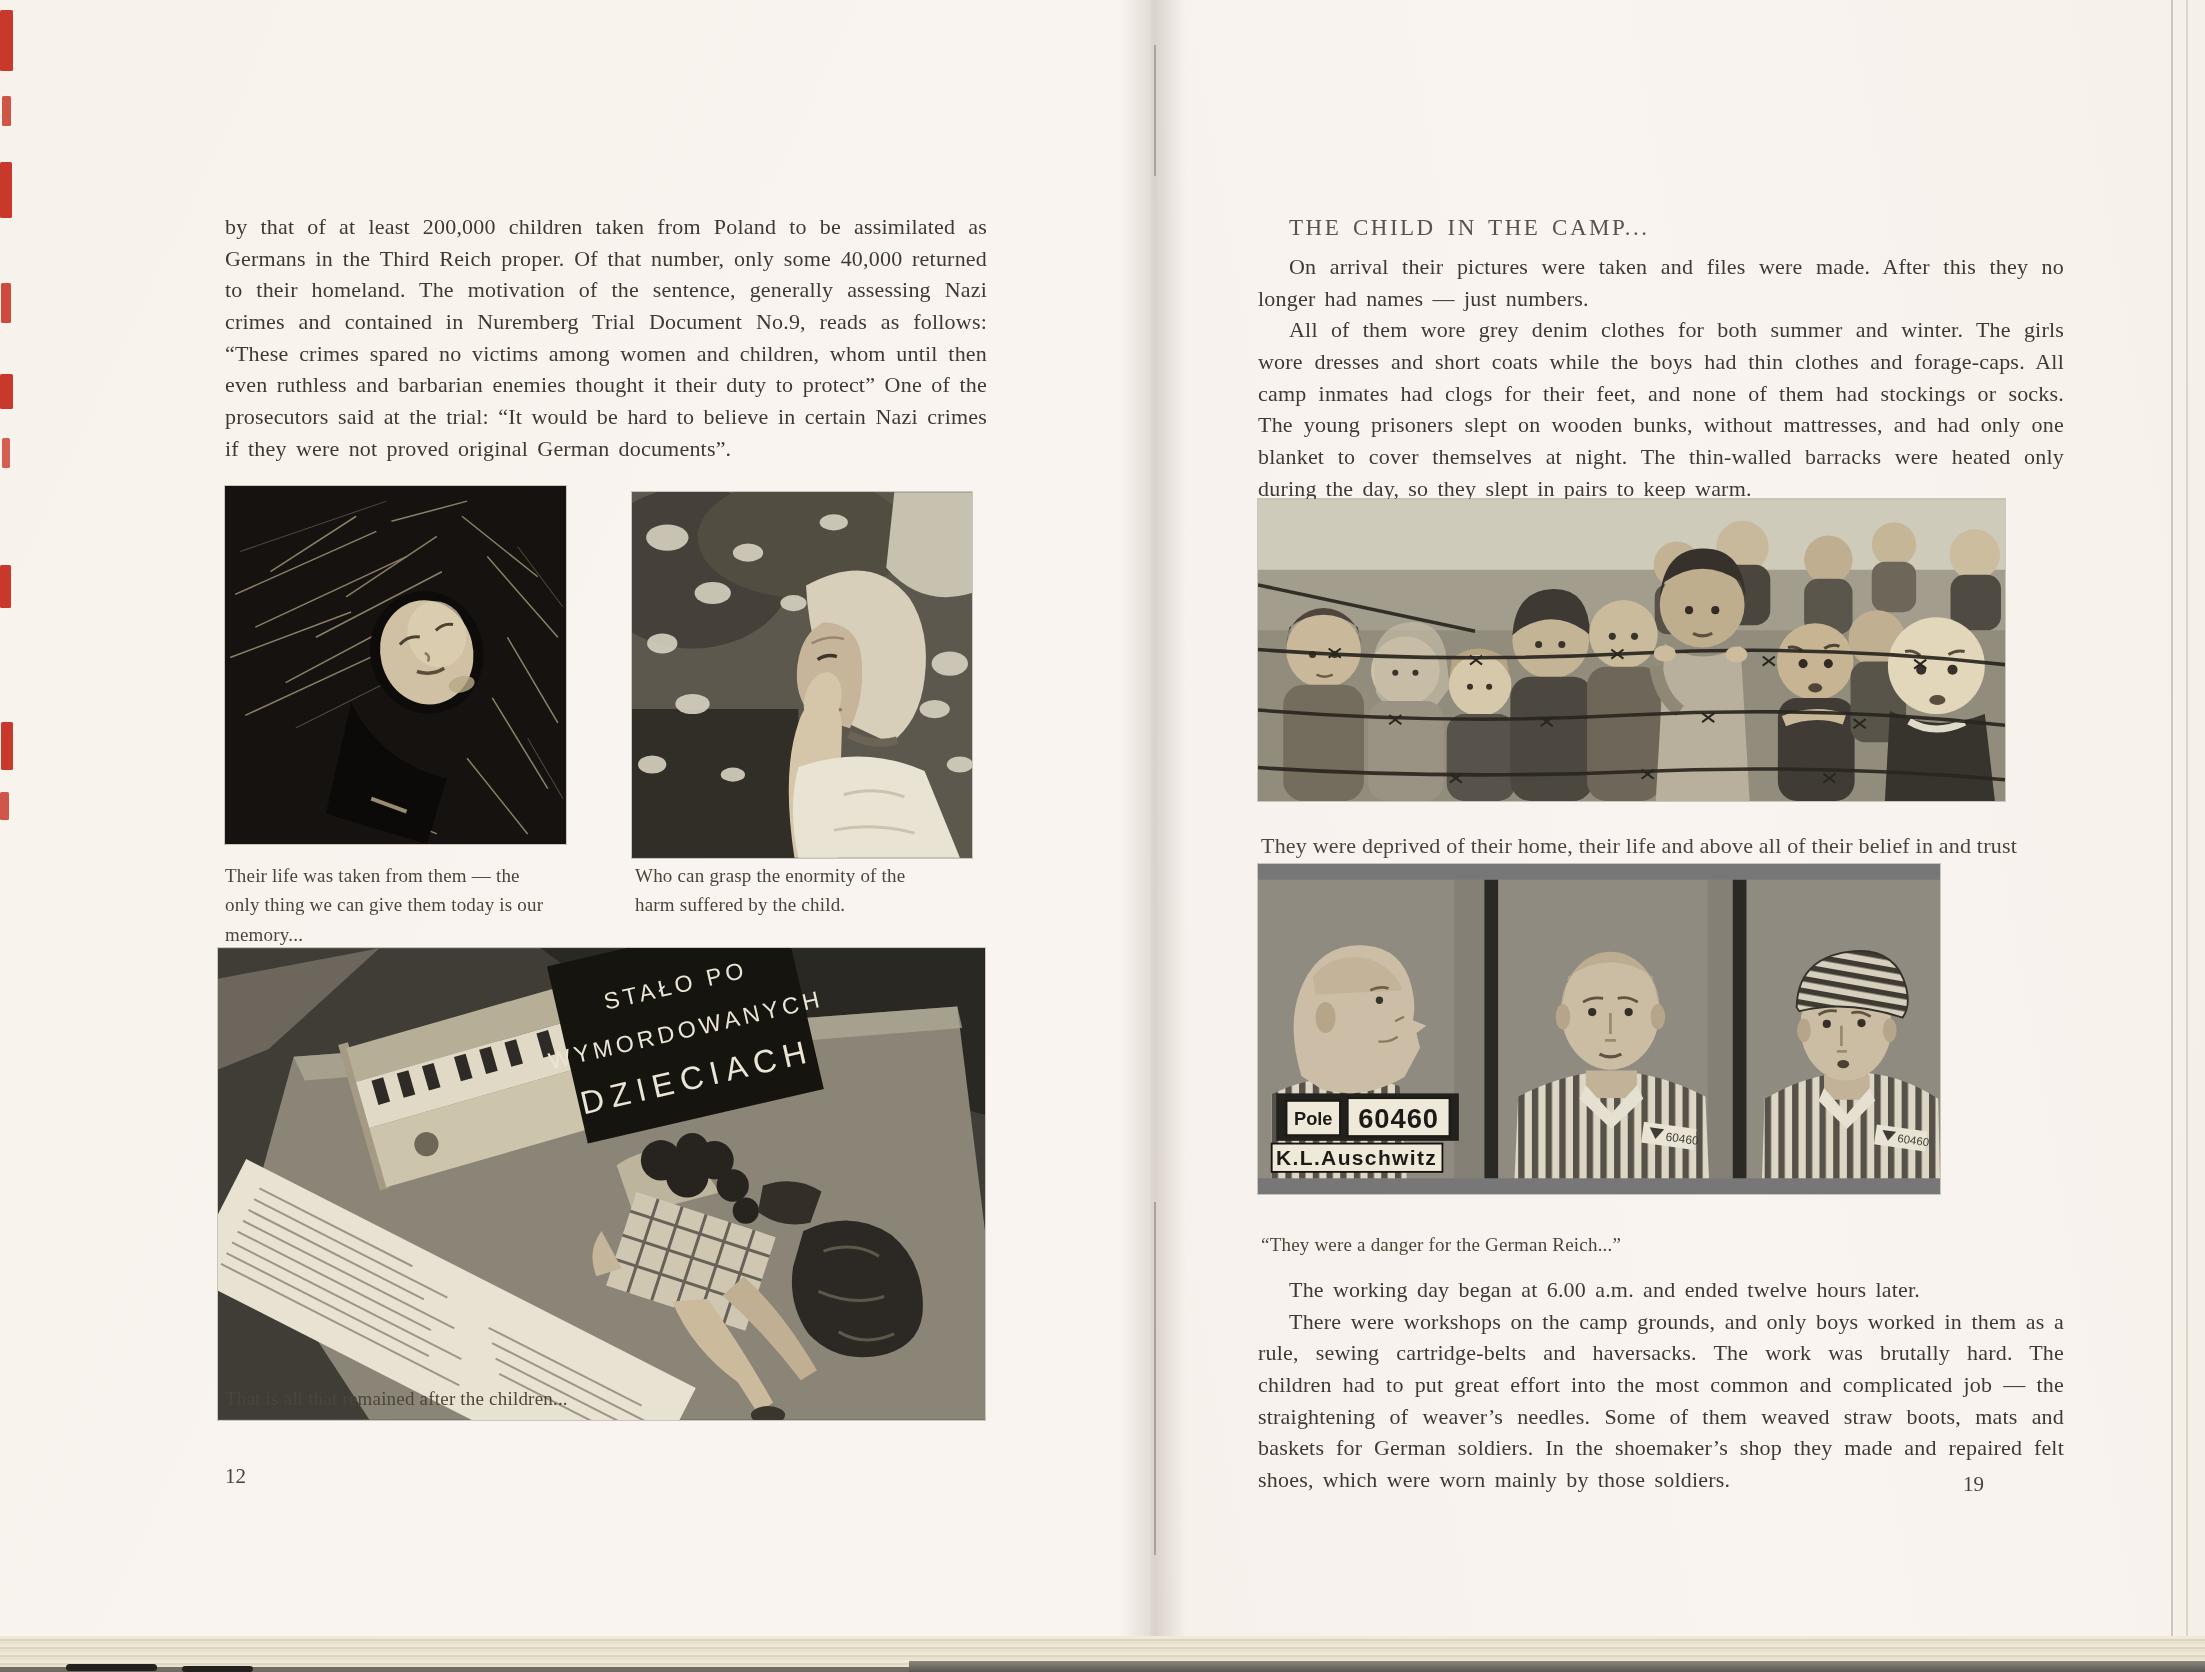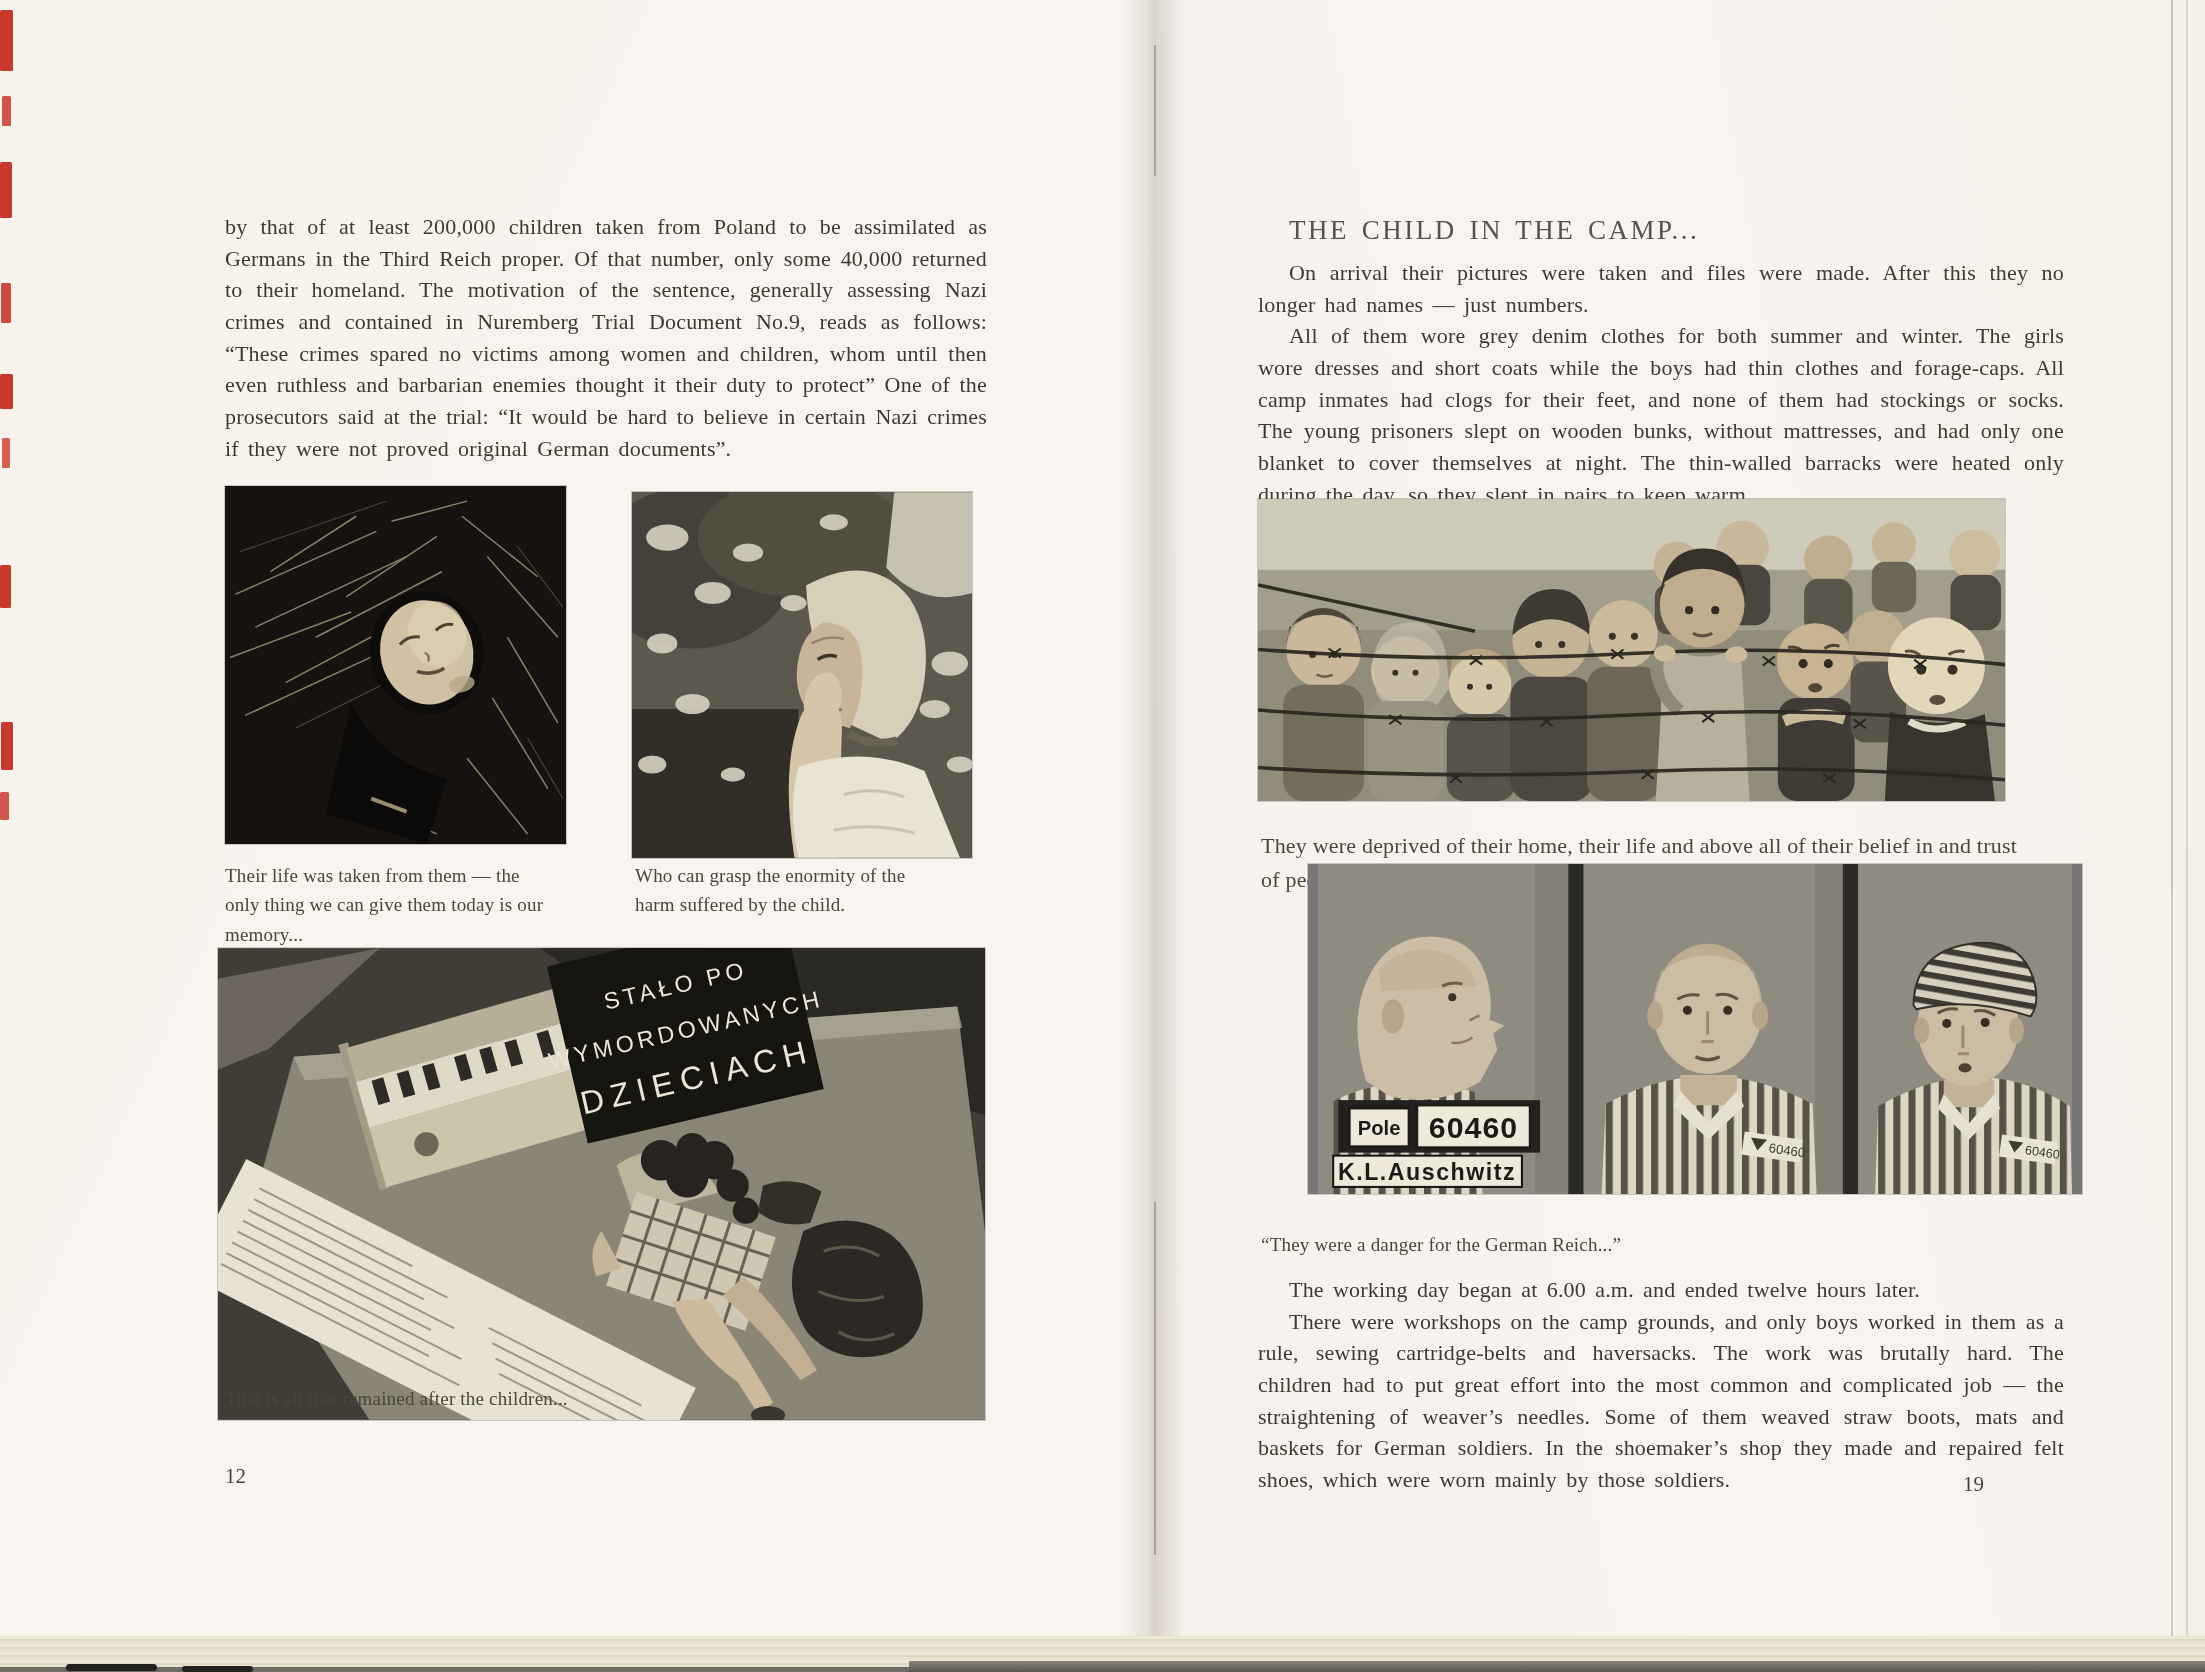--- a/index.html
+++ b/index.html
@@ -15,21 +15,21 @@
     position:absolute; top:0; left:1120px; width:66px; height:1636px;
     background:linear-gradient(to right, rgba(0,0,0,0), rgba(95,85,70,.14) 45%, rgba(95,85,70,.20) 52%, rgba(0,0,0,0));
   }
   .crease { position:absolute; left:1154px; width:1.5px; background:rgba(80,72,60,.35); }
   .bodytext {
     position:absolute; font-size:22px; line-height:1.44; text-align:justify;
     word-spacing:3.5px; letter-spacing:0.2px; color:#3e3a32;
   }
   .bodytext p { margin:0; }
   .indent { text-indent:31px; }
-  .heading { font-size:27px; letter-spacing:2.5px; color:#57524a; margin:0 0 7px 31px !important; }
+  .heading { font-size:23px; letter-spacing:2.5px; color:#57524a; margin:0 0 7px 31px !important; }
   .caption { position:absolute; font-size:19px; line-height:1.55; color:#4b4639; letter-spacing:0.2px; }
   .pagenum { position:absolute; font-size:21px; color:#46423a; }
   figure.photo { position:absolute; margin:0; box-shadow:0 0 0 1px rgba(95,88,76,.30); background:#777; }
   figure.photo svg { display:block; width:100%; height:100%; }
   
   .spine-mark { position:absolute; background:#c8392b; border-radius:1.5px; }
   .edge-stack {
     position:absolute; left:0; top:1636px; width:2205px; height:37px;
     background:repeating-linear-gradient(to bottom,#efe9d8 0 3px,#ddd5bf 3px 5px,#e9e2cf 5px 8px);
   }
@@ -338,21 +338,21 @@
       </g>
       <g fill="#cdbc9c">
         <ellipse cx="806" cy="306" rx="22" ry="16"></ellipse>
           <ellipse cx="948" cy="308" rx="22" ry="16"></ellipse>
       </g>
     </svg>
   </figure>
 
   <div class="caption" style="left:1261px;top:829px;width:757px;font-size:22px">They were deprived of their home, their life and above all of their belief in and trust of people.</div>
 
-  <figure class="photo" style="left:1308px;top:864px;width:774px;height:330px">
+  <figure class="photo" style="left:1258px;top:864px;width:682px;height:330px">
     <svg viewBox="0 0 1494 654">
       <defs>
         <pattern id="pstripe" width="30" height="12" patternUnits="userSpaceOnUse">
           <rect width="30" height="12" fill="#ddd6c4"></rect>
             <rect width="14" height="12" fill="#565249"></rect>
         </pattern>
         <pattern id="pcap" width="26" height="12" patternUnits="userSpaceOnUse" patternTransform="rotate(100)">
           <rect width="26" height="12" fill="#d6cfbd"></rect>
             <rect width="12" height="12" fill="#3f3b33"></rect>
         </pattern>

